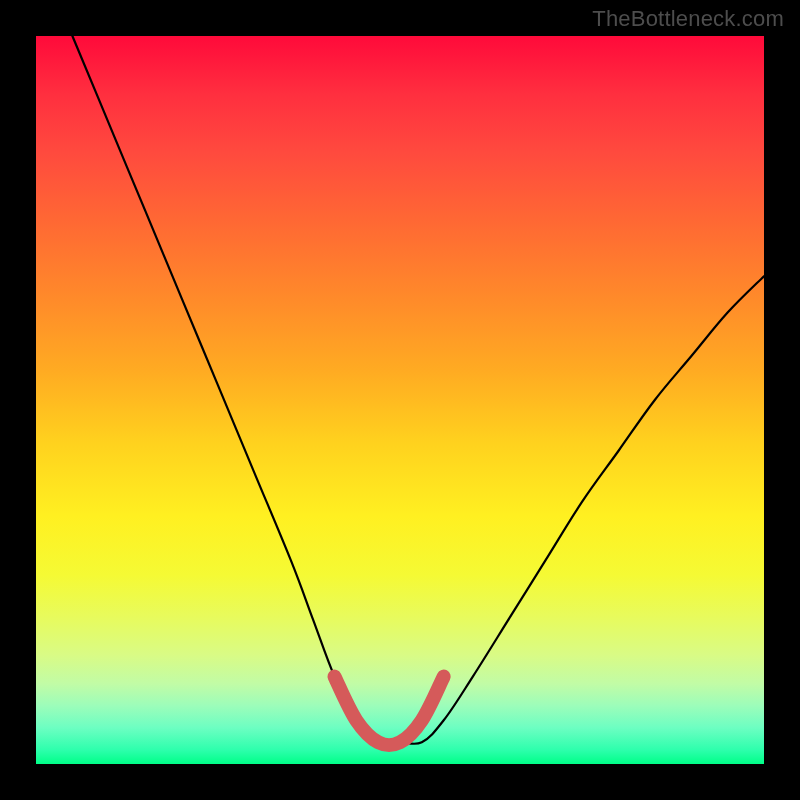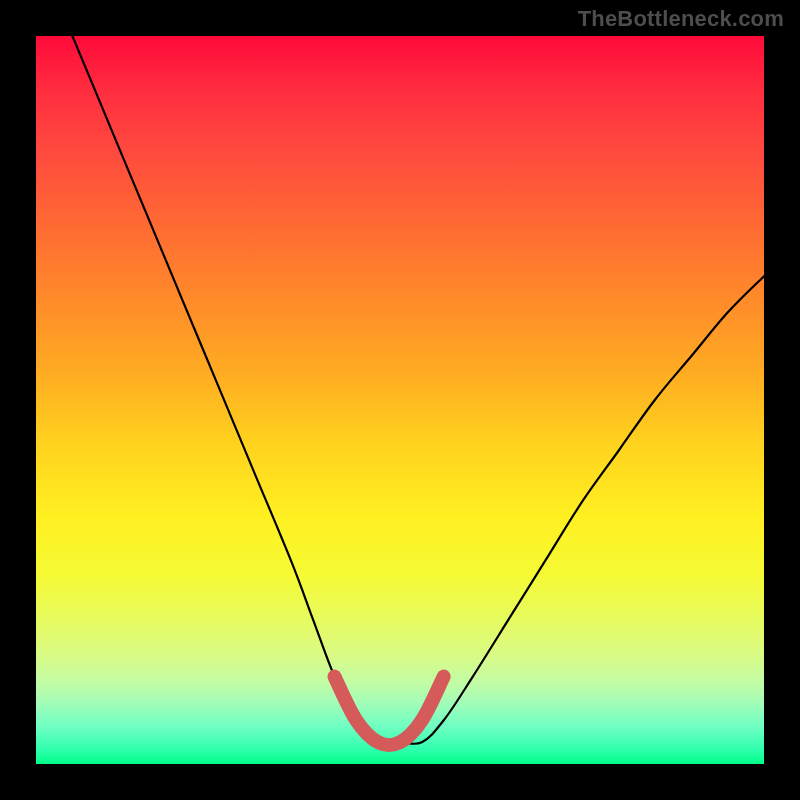--- a/index.html
+++ b/index.html
@@ -42,21 +42,21 @@
       #6dfec2 95%,
       #2fffad 98%,
       #00ff88 100%
     );
   }
   .watermark {
     position: absolute;
     top: 6px;
     right: 16px;
     font-size: 22px;
-    font-weight: 700;
+    font-weight: 400;
     color: #4d4d4d;
     letter-spacing: 0.2px;
     user-select: none;
   }
   svg.curves {
     position: absolute;
     left: 0;
     top: 0;
     width: 728px;
     height: 728px;

